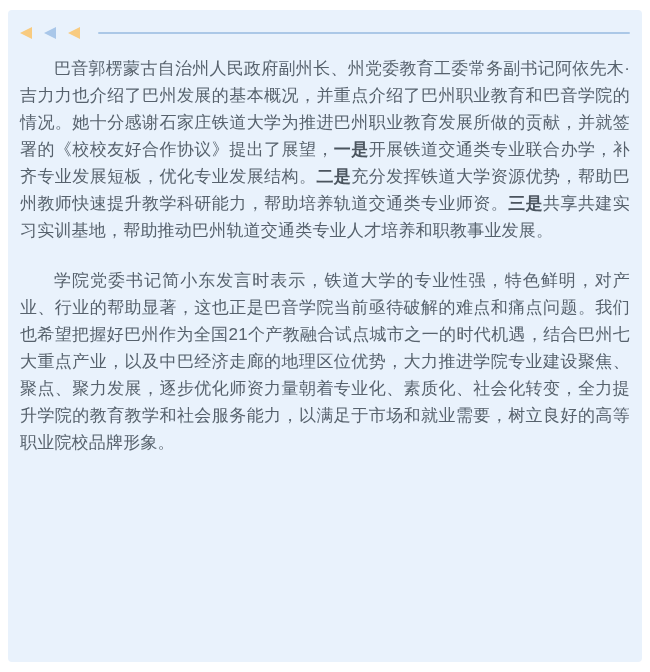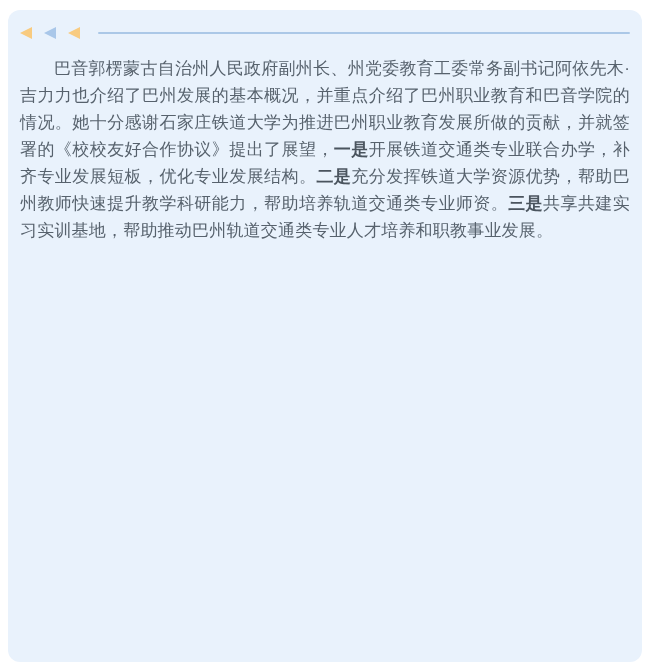--- a/index.html
+++ b/index.html
@@ -12,21 +12,21 @@
   html,body{width:650px;height:672px;overflow:hidden;}
   body{
     background:var(--page-bg);
     font-family:"Liberation Sans","DejaVu Sans",sans-serif;
   }
   .panel{
     position:absolute;
     left:8px; top:10px;
     width:634px; height:652px;
     background:var(--panel-bg);
-    border-radius:12px;
+    border-radius:4px;
   }
   .decor{
     display:flex;
     align-items:center;
     padding:14px 12px 0 12px;
     height:32px;
   }
   .tri{
     width:0;height:0;
     border-top:6px solid transparent;
@@ -66,14 +66,15 @@
   <div class="decor">
     <span style="display:flex;align-items:center;">
         <span class="tri" style="border-right-color: rgb(248, 203, 128);"></span>
         <span class="tri" style="border-right-color: rgb(169, 199, 233);"></span>
         <span class="tri" style="border-right-color: rgb(248, 203, 128);"></span>
       </span>
     <span class="hline"></span>
   </div>
   <div class="article">
     <p><span>巴音郭楞蒙古自治州人民政府副州长、州党委教育工委常务副书记阿依先木·吉力力也介绍了巴州发展的基本概况，并重点介绍了巴州职业教育和巴音学院的情况。她十分感谢石家庄铁道大学为推进巴州职业教育发展所做的贡献，并就签署的《校校友好合作协议》提出了展望，</span><span class="b">一是</span><span>开展铁道交通类专业联合办学，补齐专业发展短板，优化专业发展结构。</span><span class="b">二是</span><span>充分发挥铁道大学资源优势，帮助巴州教师快速提升教学科研能力，帮助培养轨道交通类专业师资。</span><span class="b">三是</span><span>共享共建实习实训基地，帮助推动巴州轨道交通类专业人才培养和职教事业发展。</span></p>
+    <p><span>学院党委书记简小东发言时表示，铁道大学的专业性强，特色鲜明，对产业、行业的帮助显著，这也正是巴音学院当前亟待破解的难点和痛点问题。我们也希望把握好巴州作为全国21个产教融合试点城市之一的时代机遇，结合巴州七大重点产业，以及中巴经济走廊的地理区位优势，大力推进学院专业建设聚焦、聚点、聚力发展，逐步优化师资力量朝着专业化、素质化、社会化转变，全力提升学院的教育教学和社会服务能力，以满足于市场和就业需要，树立良好的高等职业院校品牌形象。</span></p>
   </div>
 </div>
 
 </body></html>

